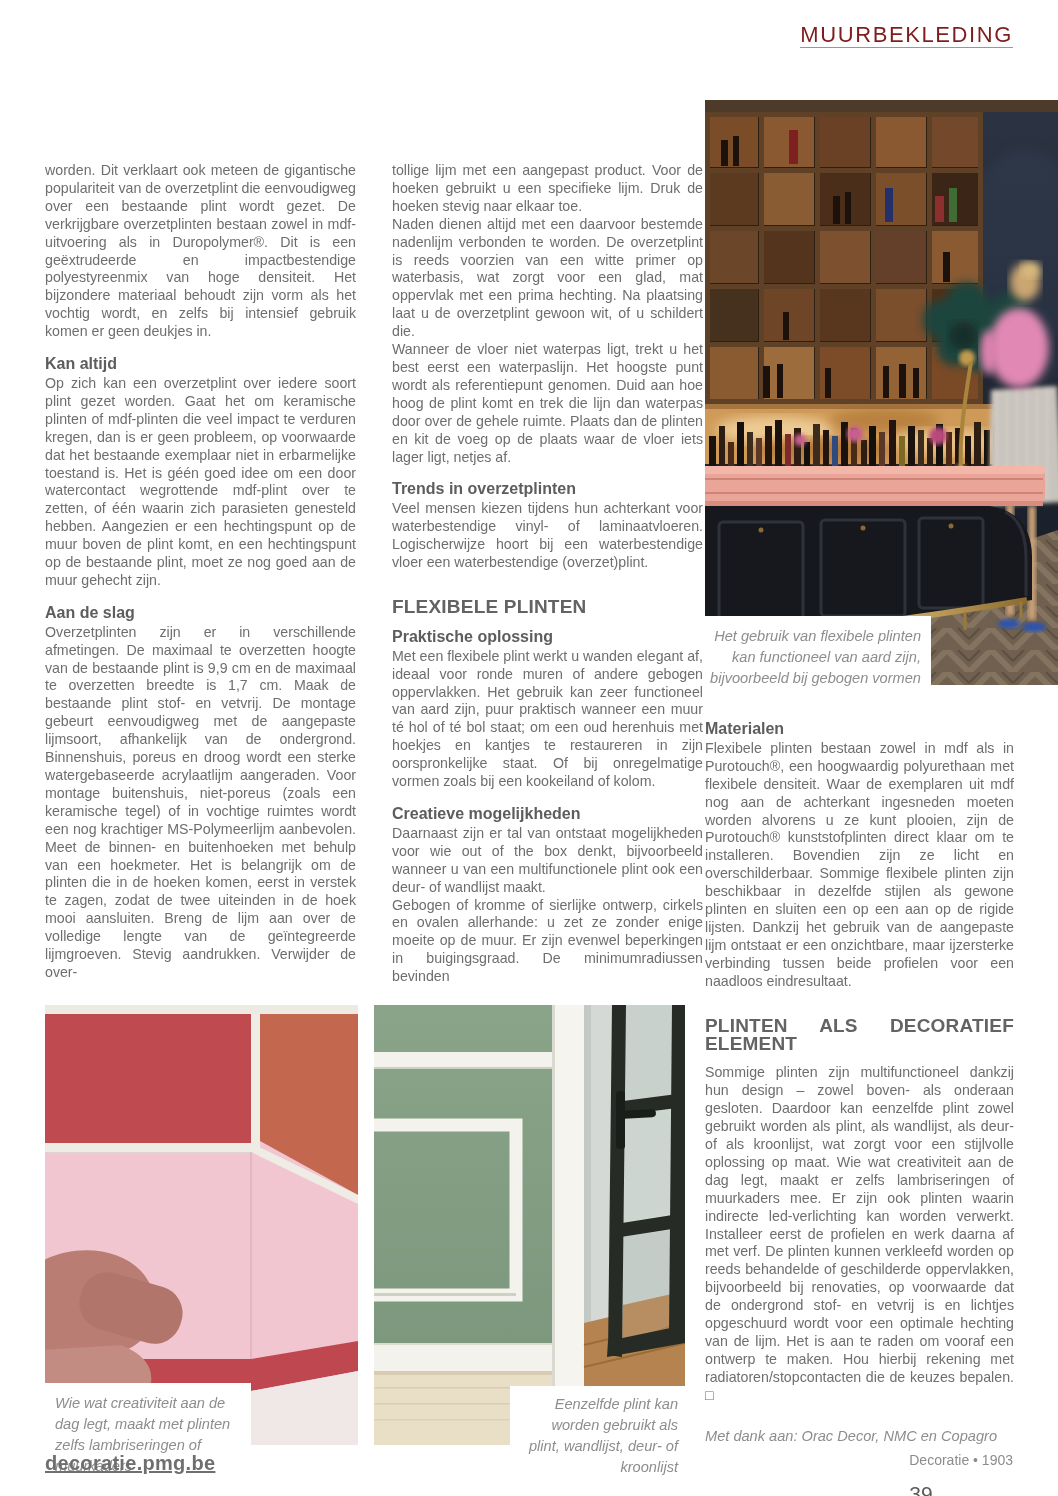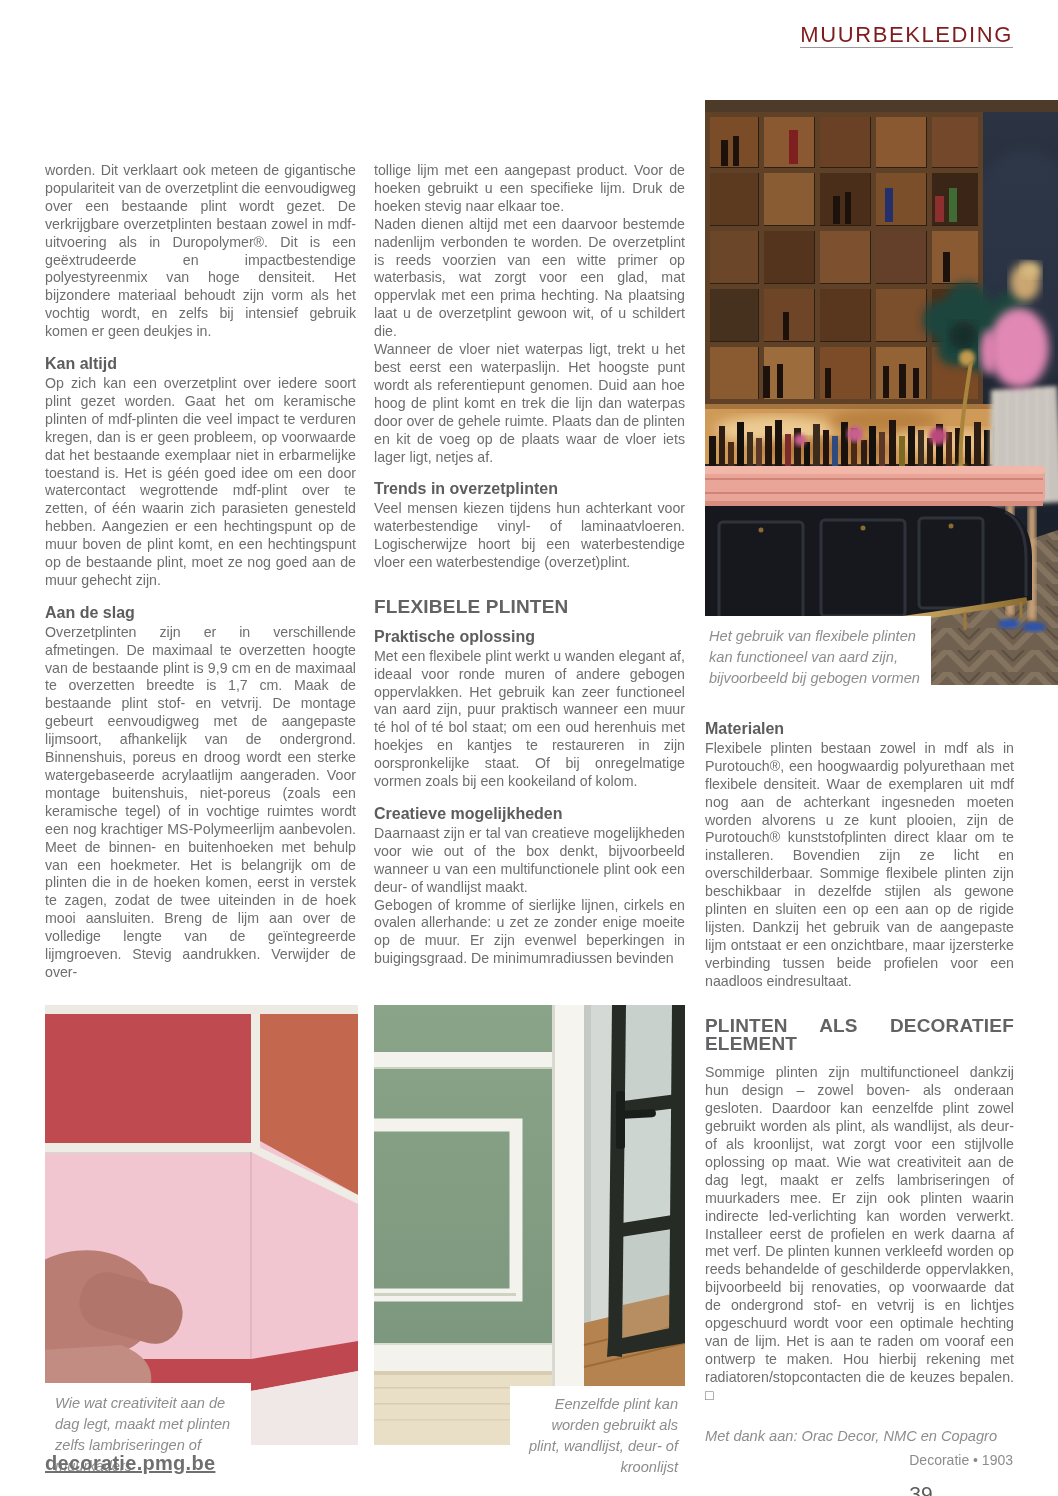--- a/index.html
+++ b/index.html
@@ -12,32 +12,32 @@
         border-bottom:1.5px solid #98989a;}
 
   .col{position:absolute;width:311px;font-size:14.2px;line-height:17.9px;
        color:#6e6e70;text-align:justify;hyphens:none;}
   .col p{margin:0;}
   .col h3{font-size:16px;color:#5d5d5f;margin:14px 0 2px;font-weight:bold;}
   .col h2{font-size:19px;color:#636365;margin:26px 0 12px;font-weight:bold;letter-spacing:.2px;}
   .col h2 + h3{margin-top:0;}
 
   .col1{left:45px;top:162px;}
-  .col2{left:374px;top:162px;}
+  .col2{left:392px;top:162px;}
   .col3{left:705px;top:706px;width:309px;}
 
   .fig{position:absolute;overflow:hidden;}
   .fig svg{display:block;}
   .fig-bar{left:705px;top:100px;width:353px;height:585px;}
   .fig-pink{left:45px;top:1005px;width:313px;height:440px;}
   .fig-green{left:374px;top:1005px;width:311px;height:440px;}
 
   .cap{position:absolute;background:#ffffff;font-style:italic;color:#8d8d8f;
        font-size:14.6px;line-height:21px;}
-  .cap-bar{left:705px;top:616px;width:226px;height:74px;padding:10px 10px 0 4px;}
+  .cap-bar{left:705px;top:616px;width:226px;height:74px;padding:10px 10px 0 4px;text-align:right;}
   .cap-pink{left:45px;top:1383px;width:206px;height:82px;padding:10px 10px 0 10px;}
   .cap-green{left:510px;top:1386px;width:176px;height:80px;padding:8px 8px 0 8px;text-align:right;}
 
   .credit{position:absolute;left:705px;top:1428px;width:309px;font-style:italic;
           color:#8d8d8f;font-size:14.6px;}
 
   .site{position:absolute;left:45px;top:1452px;font-size:20px;color:#6f6f70;
         text-decoration:underline;letter-spacing:.3px;font-weight:bold;}
   .folio{position:absolute;right:45px;top:1452px;display:flex;align-items:baseline;gap:14px;flex-direction:column;}
   .folio .issue{font-size:14px;color:#8c8c8e;}
@@ -63,22 +63,22 @@
   <section class="col col2">
     <p>tollige lijm met een aangepast product. Voor de hoeken gebruikt u een specifieke lijm. Druk de hoeken stevig naar elkaar toe.</p>
     <p>Naden dienen altijd met een daarvoor bestemde nadenlijm verbonden te worden. De overzetplint is reeds voorzien van een witte primer op waterbasis, wat zorgt voor een glad, mat oppervlak met een prima hechting. Na plaatsing laat u de overzetplint gewoon wit, of u schildert die.</p>
     <p>Wanneer de vloer niet waterpas ligt, trekt u het best eerst een waterpaslijn. Het hoogste punt wordt als referentiepunt genomen. Duid aan hoe hoog de plint komt en trek die lijn dan waterpas door over de gehele ruimte. Plaats dan de plinten en kit de voeg op de plaats waar de vloer iets lager ligt, netjes af.</p>
     <h3>Trends in overzetplinten</h3>
     <p>Veel mensen kiezen tijdens hun achterkant voor waterbestendige vinyl- of laminaatvloeren. Logischerwijze hoort bij een waterbestendige vloer een waterbestendige (overzet)plint.</p>
     <h2>FLEXIBELE PLINTEN</h2>
     <h3>Praktische oplossing</h3>
     <p>Met een flexibele plint werkt u wanden elegant af, ideaal voor ronde muren of andere gebogen oppervlakken. Het gebruik kan zeer functioneel van aard zijn, puur praktisch wanneer een muur té hol of té bol staat; om een oud herenhuis met hoekjes en kantjes te restaureren in zijn oorspronkelijke staat. Of bij onregelmatige vormen zoals bij een kookeiland of kolom.</p>
     <h3>Creatieve mogelijkheden</h3>
-    <p>Daarnaast zijn er tal van creatieve mogelijkheden voor wie out of the box denkt, bijvoorbeeld wanneer u van een multifunctionele plint ook een deur- of wandlijst maakt.</p>
-    <p>Gebogen of kromme of sierlijke lijnen, cirkels en ovalen allerhande: u zet ze zonder enige moeite op de muur. Er zijn evenwel beperkingen in buigingsgraad. De minimumradiussen bevinden</p>
+    <p>Daarnaast zijn er tal van ontstaat mogelijkheden voor wie out of the box denkt, bijvoorbeeld wanneer u van een multifunctionele plint ook een deur- of wandlijst maakt.</p>
+    <p>Gebogen of kromme of sierlijke ontwerp, cirkels en ovalen allerhande: u zet ze zonder enige moeite op de muur. Er zijn evenwel beperkingen in buigingsgraad. De minimumradiussen bevinden</p>
   </section>
 
   <figure class="fig fig-bar" style="margin:0">
     <svg viewBox="0 0 353 585" width="353" height="585" preserveAspectRatio="none">
       <defs>
         <linearGradient id="wallG" x1="0" y1="0" x2="0" y2="1">
           <stop offset="0" stop-color="#2c3443"></stop>
             <stop offset="1" stop-color="#151a23"></stop>
         </linearGradient>
         <linearGradient id="brassG" x1="0" y1="0" x2="1" y2="0">

